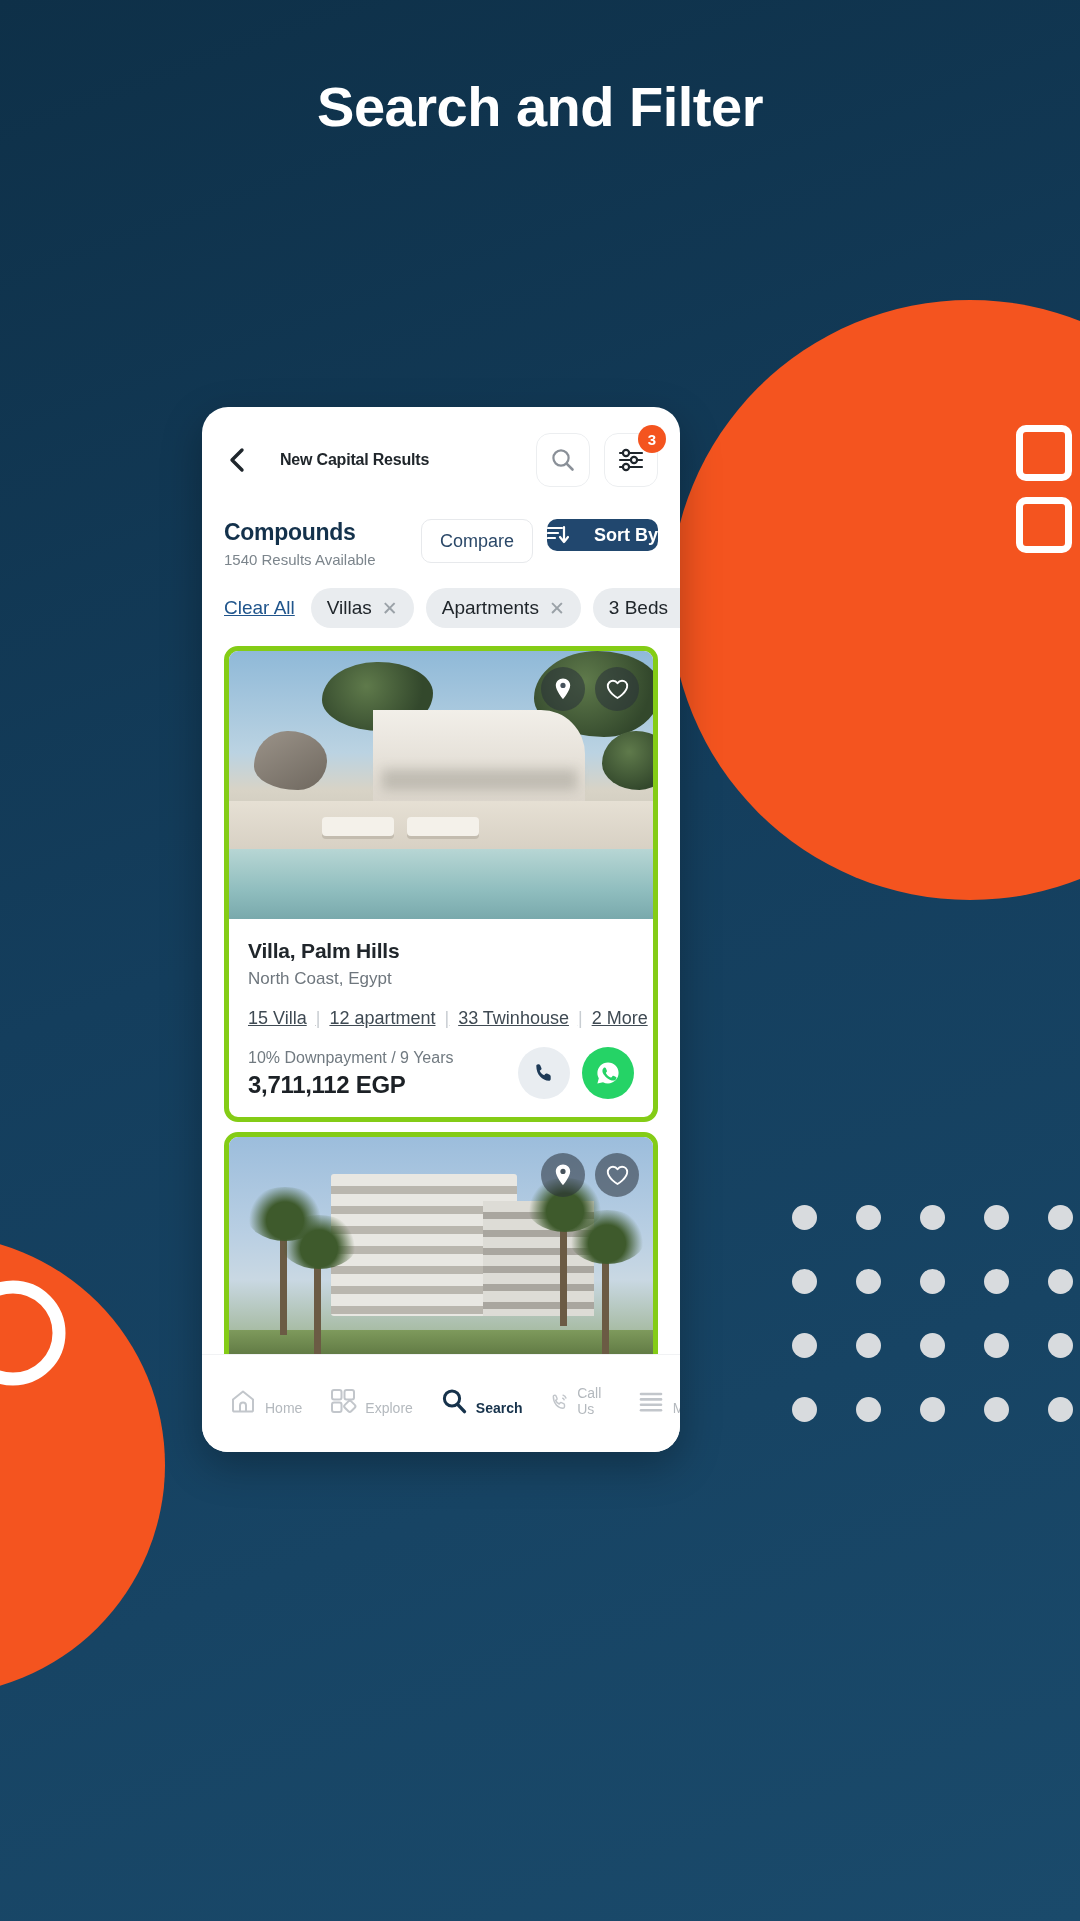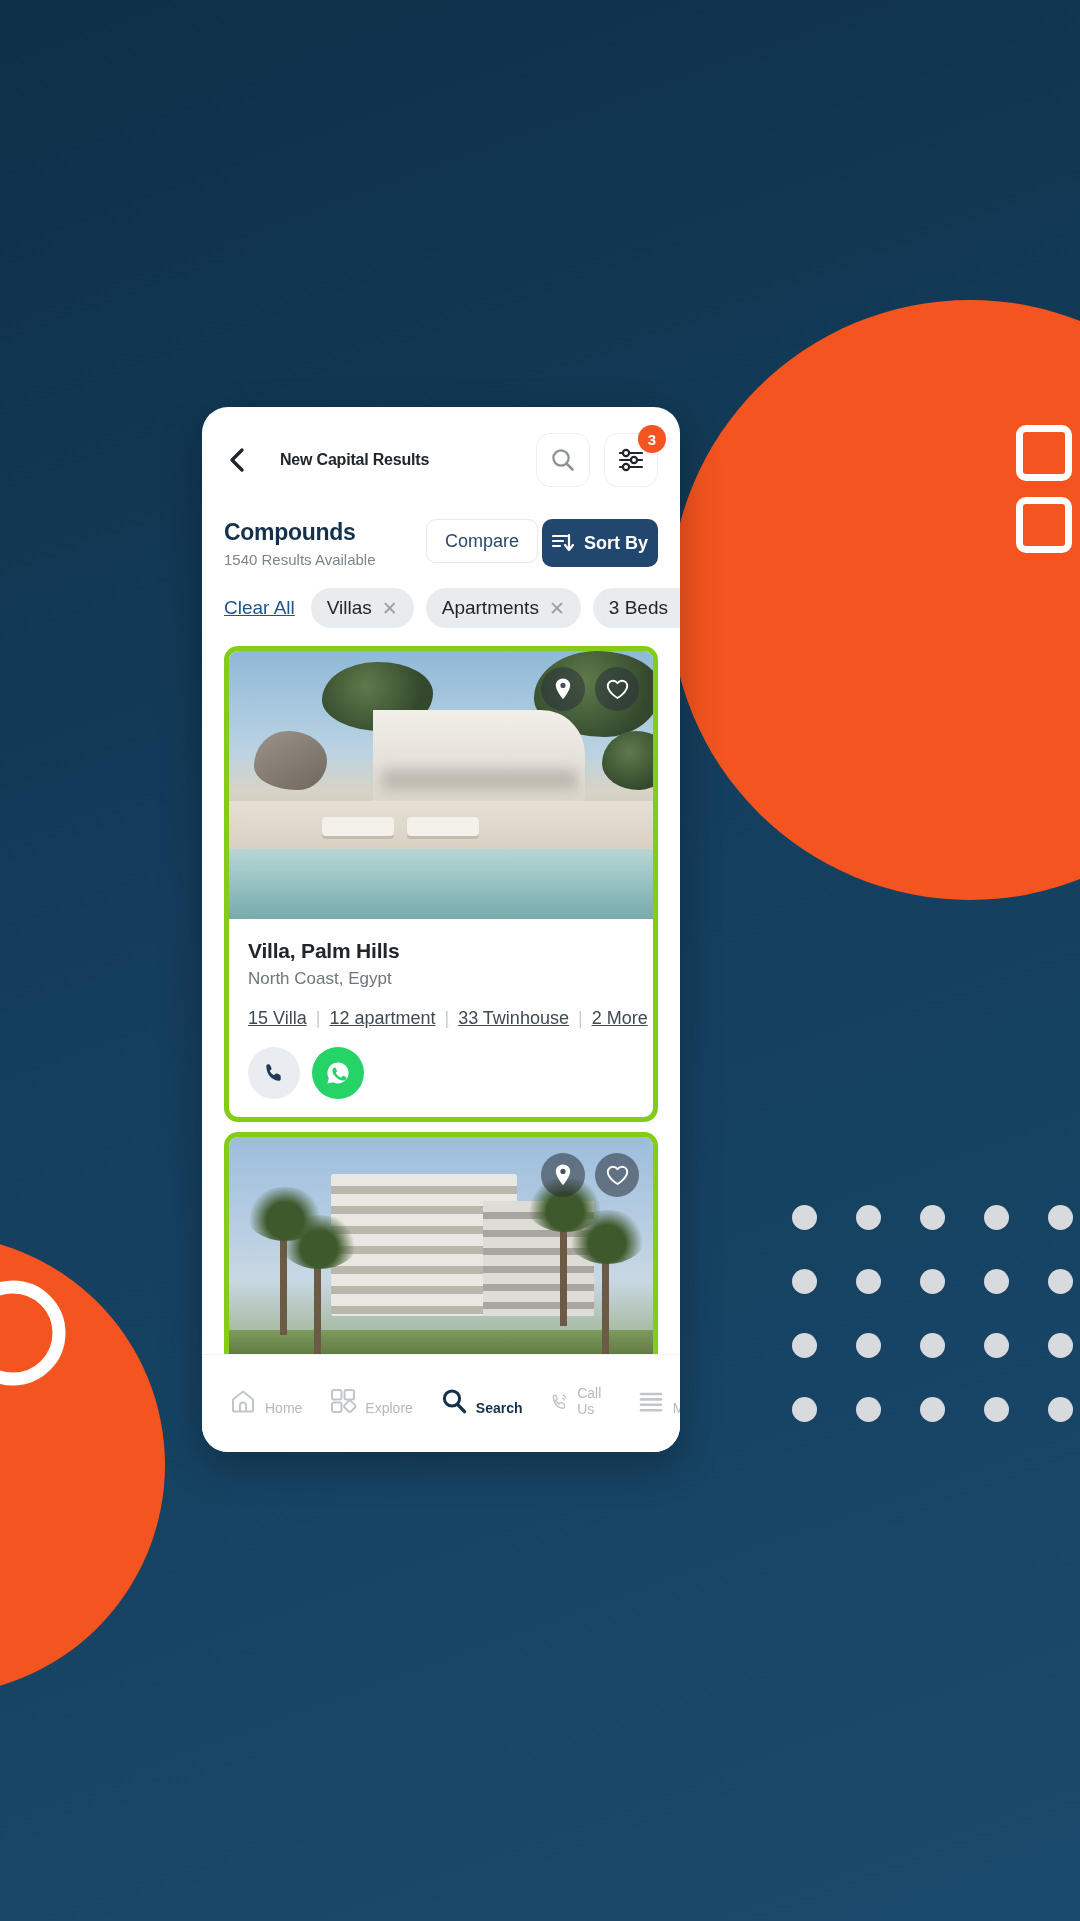--- a/index.html
+++ b/index.html
@@ -122,27 +122,27 @@
   }
   .compounds-left { flex: 1 1 auto; }
   .compounds-title { font-size: 23px; font-weight: 700; color: #13314B; letter-spacing:-0.3px; }
   .compounds-sub { margin-top: 5px; font-size: 15px; color: #7C858C; }
   .compare-btn {
     height: 44px; padding: 0 18px;
     border: 1px solid #E7E9EC; border-radius: 10px;
     background: #fff; color: #2B4868;
     font-size: 18px;
     display: flex; align-items: center; justify-content: center;
-    cursor: pointer; margin-right: 4px;
+    cursor: pointer; margin-right: 14px;
   }
   .sort-btn {
-    height: 48px; padding: 0 10px;
+    height: 32px; padding: 0 0;
     border-radius: 10px; background: #21476E; color: #fff;
     font-size: 18px; font-weight: 600;
-    display: flex; align-items: center; gap: 10px;
+    display: flex; align-items: center; gap: 25px;
     cursor: pointer;
   }
 
   
   .chips-row {
     display: flex; align-items: center; gap: 12px;
     padding: 20px 0 18px 22px;
     overflow: hidden; white-space: nowrap;
   }
   .clear-all {
@@ -315,20 +315,21 @@
       <i></i>
       <i></i>
     <i></i>
       <i></i>
       <i></i>
       <i></i>
       <i></i>
   </div>
 
   <div class="hero">
+    <h1>Search and Filter</h1>
   </div>
 
   <div class="phone">
 
     <div class="app-header">
       <div class="back-btn">
         <svg width="20" height="28" viewBox="0 0 20 28">
           <polyline points="15,4 5,14 15,24" fill="none" stroke="#1F262C" stroke-width="3.4" stroke-linecap="round" stroke-linejoin="round"></polyline>
         </svg>
       </div>
@@ -424,20 +425,24 @@
           <div class="card-types">
             <span>15 Villa</span>
             <span class="sep">|</span>
             <span>12 apartment</span>
             <span class="sep">|</span>
             <span>33 Twinhouse</span>
             <span class="sep">|</span>
             <span>2 More</span>
           </div>
           <div class="card-bottom">
+            <div class="card-bottom-left">
+              <div class="card-dp">10% Downpayment / 9 Years</div>
+              <div class="card-price">3,711,112 EGP</div>
+            </div>
             <div class="contact-actions">
               <div class="call-btn">
                 <svg width="24" height="24" viewBox="0 0 24 24">
                   <path d="M6.6 3.2c.7 0 1.3.4 1.6 1l1.2 2.7c.3.6.1 1.4-.4 1.8l-1.3 1c.9 2 2.5 3.6 4.5 4.6l1-1.3c.5-.5 1.2-.7 1.8-.4l2.7 1.2c.6.3 1 .9 1 1.6v2.5c0 1-.8 1.8-1.8 1.8C10.4 19.7 4.3 13.6 4.3 5 4.3 4 5.1 3.2 6.1 3.2z" fill="#1E3A57"></path>
                 </svg>
               </div>
               <div class="wa-btn">
                 <svg width="28" height="28" viewBox="0 0 28 28">
                   <path d="M14 3.4C8.1 3.4 3.4 8.1 3.4 14c0 1.9.5 3.7 1.4 5.2L3.4 24.6l5.6-1.4c1.5.8 3.2 1.2 5 1.2 5.9 0 10.6-4.7 10.6-10.6S19.9 3.4 14 3.4z" fill="#fff"></path>
                   <path d="M10.6 8.6c-.3 0-.7.1-1 .5-.3.4-1.2 1.2-1.2 2.9s1.2 3.4 1.4 3.6c.2.2 2.4 3.8 5.9 5.1 2.9 1.1 3.5.9 4.2.8.6-.1 2-.8 2.3-1.6.3-.8.3-1.5.2-1.6-.1-.2-.3-.2-.7-.4-.3-.2-2-1-2.3-1.1-.3-.1-.5-.2-.8.2-.2.3-.9 1.1-1.1 1.3-.2.2-.4.3-.8.1-.3-.2-1.5-.6-2.8-1.7-1-.9-1.7-2-1.9-2.4-.2-.3 0-.5.1-.7.2-.2.3-.4.5-.6.2-.2.2-.3.3-.6.1-.2 0-.5 0-.6 0-.2-.7-1.9-1-2.6-.3-.5-.5-.5-.7-.5z" fill="#25D366"></path>

